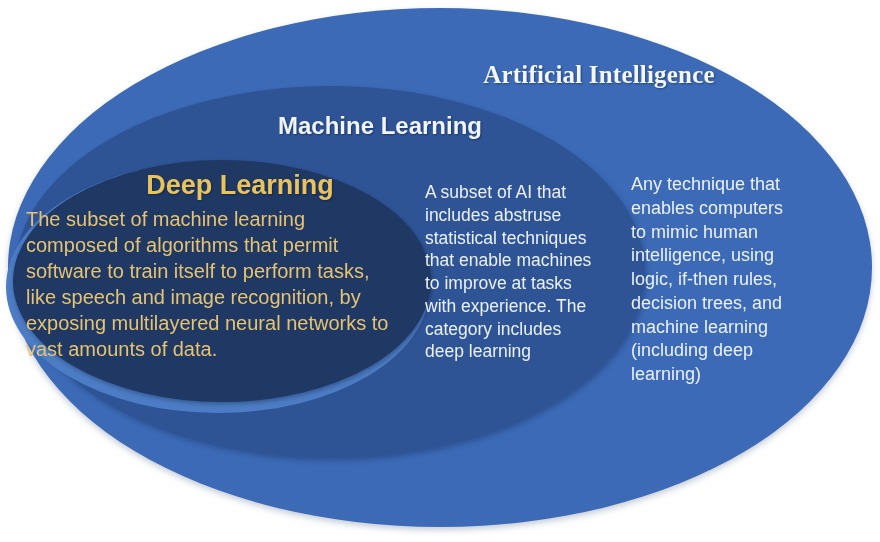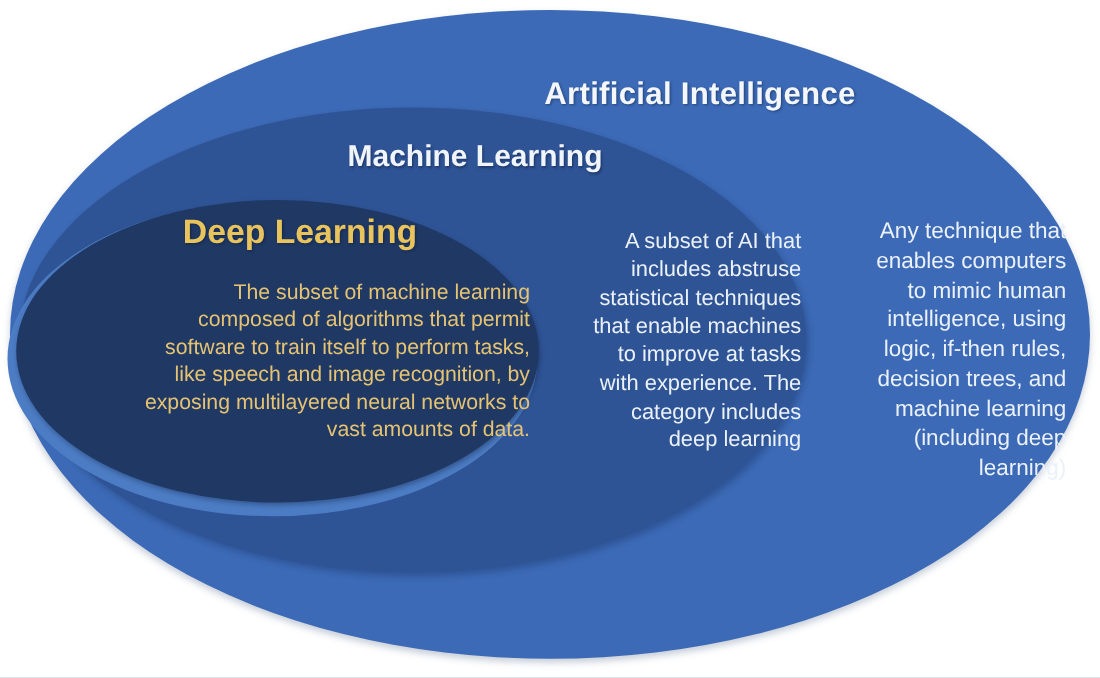--- a/index.html
+++ b/index.html
@@ -7,25 +7,25 @@
     position:relative;width:880px;height:542px;background:#ffffff;overflow:hidden;
     font-family:"Liberation Sans","DejaVu Sans",sans-serif;
   }
   .ellipse{position:absolute;border-radius:50%;}
   .ellipse-outer{left:8px;top:8px;width:864px;height:519px;box-shadow:0 3px 6px rgba(90,110,140,.35);}
   .ellipse-middle{left:15px;top:86px;width:630px;height:372px;box-shadow:2px 3px 5px rgba(15,35,75,.30);}
   .ellipse-rim{left:6px;top:161px;width:424px;height:252px;}
   .ellipse-inner{left:13px;top:160px;width:418px;height:242px;box-shadow:1px 2px 4px rgba(10,20,50,.35);}
   .label{position:absolute;text-align:center;font-weight:bold;
          text-shadow:1px 1px 2px rgba(10,25,50,.45);white-space:nowrap;}
-  .label-ai{left:360px;top:61px;width:400px;font-size:25px;letter-spacing:.2px;}
+  .label-ai{left:399px;top:61px;width:400px;font-size:25px;letter-spacing:.2px;font-family:Liberation Serif, serif;}
   .label-ml{left:230px;top:112px;width:300px;font-size:24px;}
   .label-dl{left:90px;top:170px;width:300px;font-size:27px;}
-  .body-text{position:absolute;text-align:right;white-space:pre-line;}
-  .body-dl{left:26px;top:223px;width:398px;font-size:17px;line-height:1.30;}
+  .body-text{position:absolute;text-align:left;white-space:pre-line;}
+  .body-dl{left:26px;top:206px;width:398px;font-size:20px;line-height:1.30;}
   .body-ml{left:425px;top:181px;width:216px;font-size:17.5px;line-height:1.30;}
   .body-ai{left:631px;top:173px;width:222px;font-size:18px;line-height:1.32;}
 </style>
 </head>
 <body>
 
 <div class="canvas">
 
   <div class="ellipse ellipse-outer" style="background-color: rgb(60, 106, 182);"></div>
 

